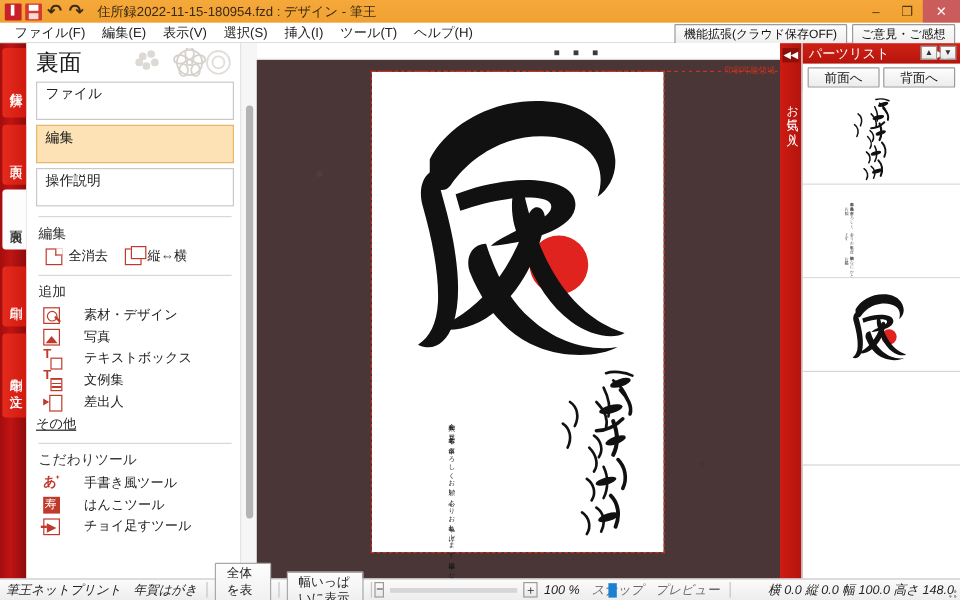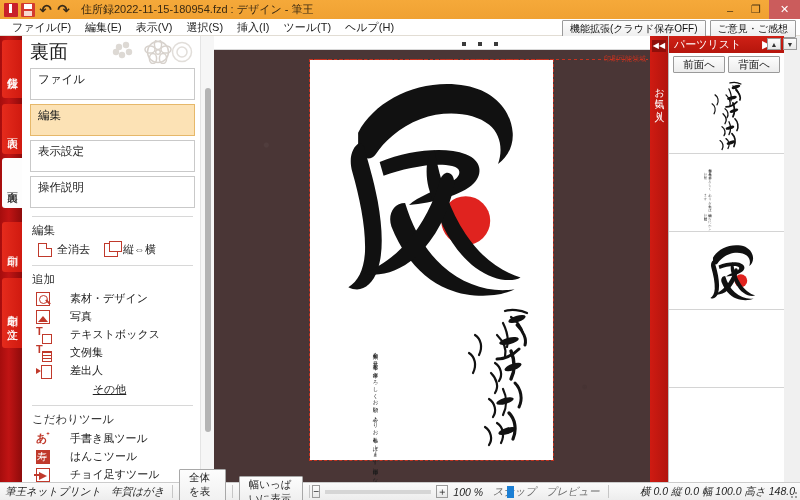--- a/index.html
+++ b/index.html
@@ -110,21 +110,21 @@
   .g-sas:after{content:"";position:absolute;left:5px;top:1px;width:9px;height:12px;border:1.4px solid #c0392b;background:#fff;}
   .g-ichi:before{content:"字";position:absolute;left:0;top:0;font-size:11px;color:#c0392b;font-weight:bold;line-height:13px;}
   .g-ichi:after{content:"";position:absolute;right:0;top:0;width:4px;height:4px;background:#c0392b;clip-path:polygon(50% 0,62% 38%,100% 50%,62% 62%,50% 100%,38% 62%,0 50%,38% 38%);}
   .g-tega:before{content:"あ";position:absolute;left:0;top:0;font-size:11px;color:#c0392b;font-weight:bold;line-height:13px;}
   .g-tega:after{content:"";position:absolute;right:0;top:0;width:4px;height:4px;background:#c0392b;clip-path:polygon(50% 0,62% 38%,100% 50%,62% 62%,50% 100%,38% 62%,0 50%,38% 38%);}
   .g-han{ background:#c0392b; }
   .g-han:after{content:"寿";position:absolute;left:1px;top:0px;font-size:10px;color:#fff;line-height:13px;}
   .g-choi{ border:1.4px solid #c0392b; background:#fff;}
   .g-choi:after{content:"";position:absolute;left:2px;top:3px;width:0;height:0;border-left:8px solid #c0392b;border-top:4px solid transparent;border-bottom:4px solid transparent;}
   .g-choi:before{content:"";position:absolute;left:-3px;top:5px;width:5px;height:2px;background:#c0392b;}
-  .sonota{ text-align:center; font-size:11px; color:#222; text-decoration:underline; margin:4px 6px 0 0;}
+  .sonota{ text-align:left; font-size:11px; color:#222; text-decoration:underline; margin:4px 6px 0 0;}
 
   
   .lscroll{
     position:absolute; left:200px; top:36px; width:14px; height:446px;
     background:#f6f6f6; border-left:1px solid #e4e4e4;
   }
   .lscroll .thumb{ position:absolute; left:4px; top:52px; width:6px; height:344px;
      background:#b4b4b4; border-radius:3px;}
 
   
@@ -185,21 +185,21 @@
     background:#8e0f0a; color:#fff; font-size:8px; text-align:center; line-height:12px;
   }
   .fav-label{
     position:absolute; left:2px; top:22px; width:14px; height:80px;
     writing-mode:vertical-rl; text-orientation:upright;
     color:#fff; font-size:10px; display:flex; align-items:center; justify-content:center;
   }
 
   
   .parts{
-    position:absolute; left:668px; top:36px; width:116px; height:446px;
+    position:absolute; left:668px; top:36px; width:132px; height:446px;
     background:#fff; border-left:1px solid #bdbdbd;
   }
   .parts-head{
     height:17px; background:linear-gradient(#cf2116,#b6150c); color:#fff;
     display:flex; align-items:center; justify-content:space-between; padding:0 5px;
     font-size:11px;
   }
   .parts-btns{ display:flex; gap:3px; padding:3px 4px; }
   .pbtn{ flex:1; height:17px; border:1px solid #9a9a9a;
      background:linear-gradient(#fdfdfd,#ececec); font-size:10.5px; color:#111;
@@ -305,21 +305,20 @@
           <circle cx="48" cy="12" r="2.3"></circle>
           <circle cx="72" cy="12" r="9.5" opacity=".75"></circle>
           <circle cx="72" cy="12" r="5" opacity=".75"></circle>
         </g>
       </svg>
     </div>
 
     <div class="lp-body">
       <div class="big-btn">ファイル</div>
       <div class="big-btn sel">編集</div>
-      <div class="big-btn">表示設定</div>
       <div class="big-btn">操作説明</div>
 
       <div class="sep"></div>
       <div class="grp-title">編集</div>
       <div class="row2">
         <span class="li">
           <span class="gi g-doc"></span>
           <span>全消去</span>
         </span>
         <span class="li">

